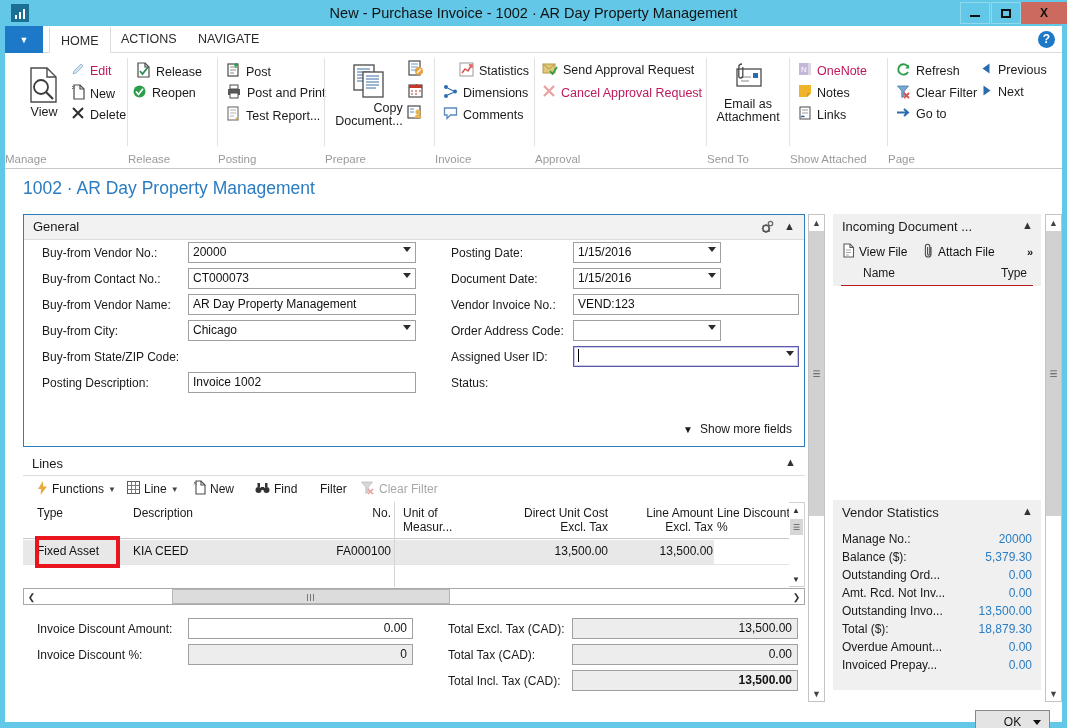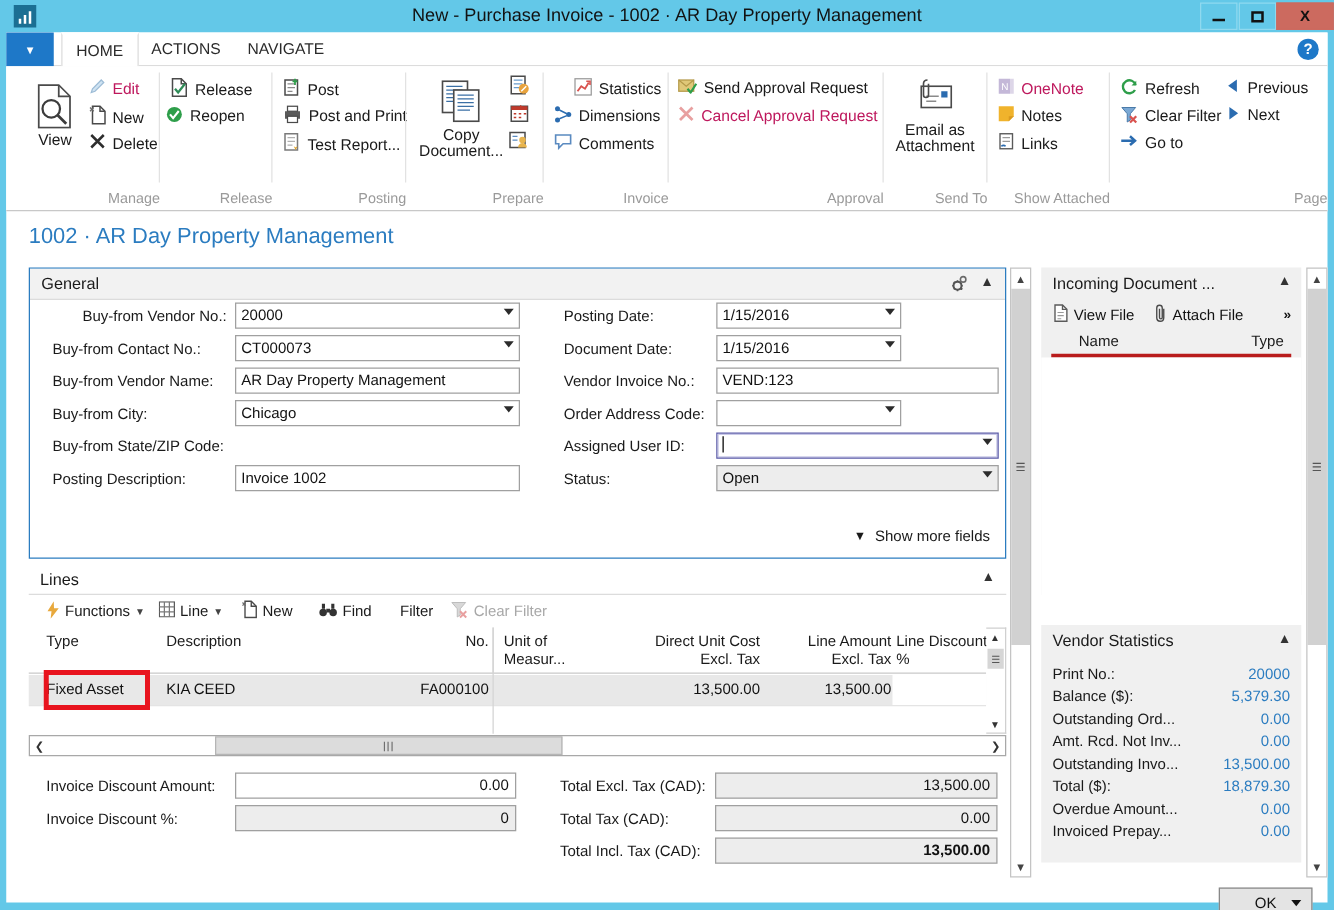--- a/index.html
+++ b/index.html
@@ -87,21 +87,21 @@
   }
 
   #ribbon {
     position:absolute; left:0; top:27px; width:1057px; height:116px;
     background:#ffffff; border-bottom:1px solid #c8c8c8;
   }
   .rgroup { position:absolute; top:0; height:116px; }
   .rgroup .sep { position:absolute; right:0; top:5px; width:1px; height:88px; background:#e2e2e2; }
   .glabel {
     position:absolute; bottom:4px; left:0; width:100%;
-    text-align:right; font-size:11.5px; color:#9a9a9a;
+    text-align:left; font-size:11.5px; color:#9a9a9a;
   }
   .ritem {
     position:absolute; display:flex; align-items:center; gap:5px;
     font-size:12.5px; color:#1a1a1a; white-space:nowrap;
   }
   .ritem.dim { color:#be185d; }
   .bigbtn {
     position:absolute; display:flex; flex-direction:column; align-items:center;
     font-size:12.5px; color:#1a1a1a; text-align:center; line-height:13px;
   }
@@ -225,21 +225,21 @@
   }
   .fb-head { position:relative; height:26px; }
   .fb-head .ttl { position:absolute; left:9px; top:5px; font-size:13px; color:#1a1a1a; }
   .fb-head .chev { position:absolute; right:8px; top:5px; font-size:11px; color:#333; }
 
   #fb-incoming { top:0; height:262px; }
   #fb-inc-tools { position:absolute; left:0; top:26px; width:208px; height:24px; }
   .fbtool { position:absolute; top:0; height:24px; display:flex; align-items:center; gap:4px; font-size:12px; color:#111; }
   #fb-inc-colhead {
     position:absolute; left:8px; top:50px; width:192px; height:22px;
-    border-bottom:3px solid #b91c1c;
+    border-bottom:1px solid #b91c1c;
   }
   #fb-inc-colhead .c1 { position:absolute; left:22px; top:2px; font-size:12px; }
   #fb-inc-colhead .c2 { position:absolute; right:6px; top:2px; font-size:12px; }
   #fb-inc-body { position:absolute; left:0; top:72px; width:208px; height:190px; background:#ffffff; }
 
   #fb-vendor { top:286px; height:190px; }
   .vs-row { position:absolute; left:0; width:208px; height:17px; }
   .vs-row .k { position:absolute; left:9px; top:0; font-size:12px; color:#1a1a1a; white-space:nowrap; }
   .vs-row .v { position:absolute; right:9px; top:0; font-size:12px; color:#2b7cc0; }
 
@@ -379,21 +379,21 @@
                 <path d="M4 4h6M4 7h6M4 10h4" stroke="#b0b0b0" stroke-width="1"></path>
                 <path d="M9 11l1.5 3 1.5-3-1.5 1z" fill="#e0a020"></path>
               </svg></span>
           <span>Test Report...</span>
         </div>
         <div class="glabel">Posting</div>
         <div class="sep"></div>
       </div>
 
       <div class="rgroup" style="left:320px; width:110px;">
-        <div class="bigbtn" style="left:8px; top:10px; width:72px;">
+        <div class="bigbtn" style="left:8px; top:10px; width:72px;text-align:right;">
           <span class="ico">
             <svg width="36" height="36" viewBox="0 0 36 36">
                 <rect x="3" y="2" width="20" height="25" fill="#fff" stroke="#4a4a4a" stroke-width="1.3"></rect>
                 <path d="M6 6h13M6 9h13M6 12h13M6 15h13M6 18h10" stroke="#3a6fa5" stroke-width="1"></path>
                 <rect x="12" y="9" width="20" height="25" fill="#fff" stroke="#4a4a4a" stroke-width="1.3"></rect>
                 <path d="M15 13h13M15 16h13M15 19h13M15 22h13M15 25h10" stroke="#3a6fa5" stroke-width="1"></path>
               </svg>
           </span>
           <span style="white-space:pre-line;">Copy
 Document...</span>
@@ -563,21 +563,21 @@
         <span id="gen-settings">
           <svg width="16" height="14" viewBox="0 0 16 14">
               <circle cx="10.5" cy="3.5" r="2.2" fill="none" stroke="#6a6a6a" stroke-width="1.3"></circle>
               <circle cx="6" cy="8.5" r="3.2" fill="none" stroke="#555" stroke-width="1.6"></circle>
               <path d="M6 4.2v1M6 12v1M1.8 8.5h1.2M9 8.5h1.2M3 5.5l.9.9M8.1 10.6l.9.9M9 11.5l.9-.9M3 11.5l.9-.9" stroke="#555" stroke-width="1.2"></path>
             </svg>
         </span>
         <span id="gen-collapse">▲</span>
       </div>
 
-      <div class="fld-label" style="left:18px; top:31px;margin-left:24px;">Buy-from Vendor No.:</div>
+      <div class="fld-label" style="left:18px; top:31px;">Buy-from Vendor No.:</div>
       <div class="fld-box" style="left:164px; top:27px; width:228px;">
         <span>20000</span>
         <span class="dd-arrow"></span>
       </div>
 
       <div class="fld-label" style="left:18px; top:57px;">Buy-from Contact No.:</div>
       <div class="fld-box" style="left:164px; top:53px; width:228px;">
         <span>CT000073</span>
         <span class="dd-arrow"></span>
       </div>
@@ -623,24 +623,20 @@
         <span class="dd-arrow"></span>
       </div>
 
       <div class="fld-label" style="left:427px; top:135px;">Assigned User ID:</div>
       <div class="fld-box focus" style="left:549px; top:131px; width:226px;">
         <span class="caret"></span><span></span>
         <span class="dd-arrow"></span>
       </div>
 
       <div class="fld-label" style="left:427px; top:161px;">Status:</div>
-      <div class="fld-box gray" style="left:549px; top:157px; width:226px;">
-        <span>Open</span>
-        <span class="dd-arrow"></span>
-      </div>
 
       <div id="show-more">
         <span style="font-size:10px;">▼</span>
         <span>Show more fields</span>
       </div>
     </div>
 
     <div id="lines">
       <div id="lines-head">
         <span class="ttl">Lines</span>
@@ -789,21 +785,21 @@
         </div>
         <div id="fb-inc-body"></div>
       </div>
 
       <div class="fb" id="fb-vendor">
         <div class="fb-head">
           <span class="ttl">Vendor Statistics</span>
           <span class="chev">▲</span>
         </div>
         <div class="vs-row" style="top:32px;">
-          <span class="k">Print No.:</span>
+          <span class="k">Manage No.:</span>
           <span class="v">20000</span>
         </div>
         <div class="vs-row" style="top:50px;">
           <span class="k">Balance ($):</span>
           <span class="v">5,379.30</span>
         </div>
         <div class="vs-row" style="top:68px;">
           <span class="k">Outstanding Ord...</span>
           <span class="v">0.00</span>
         </div>

